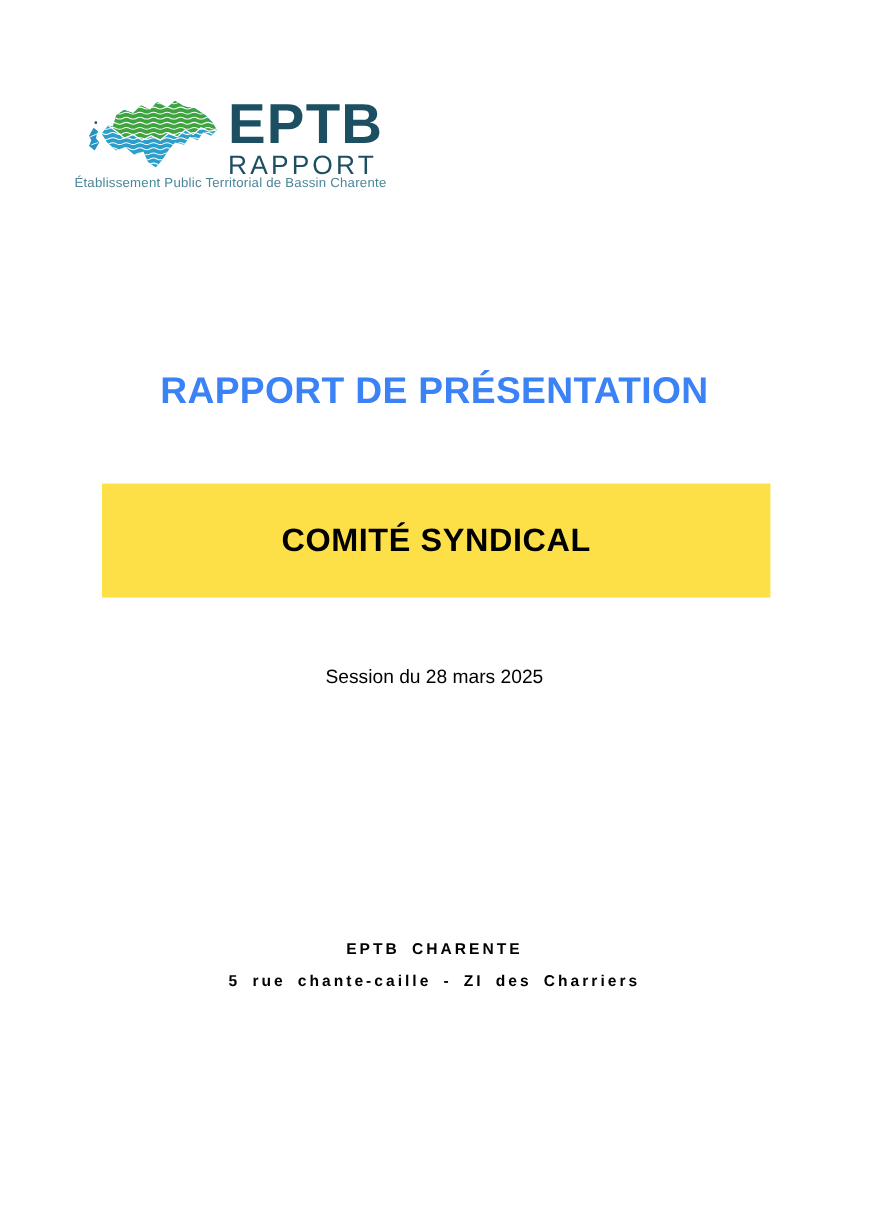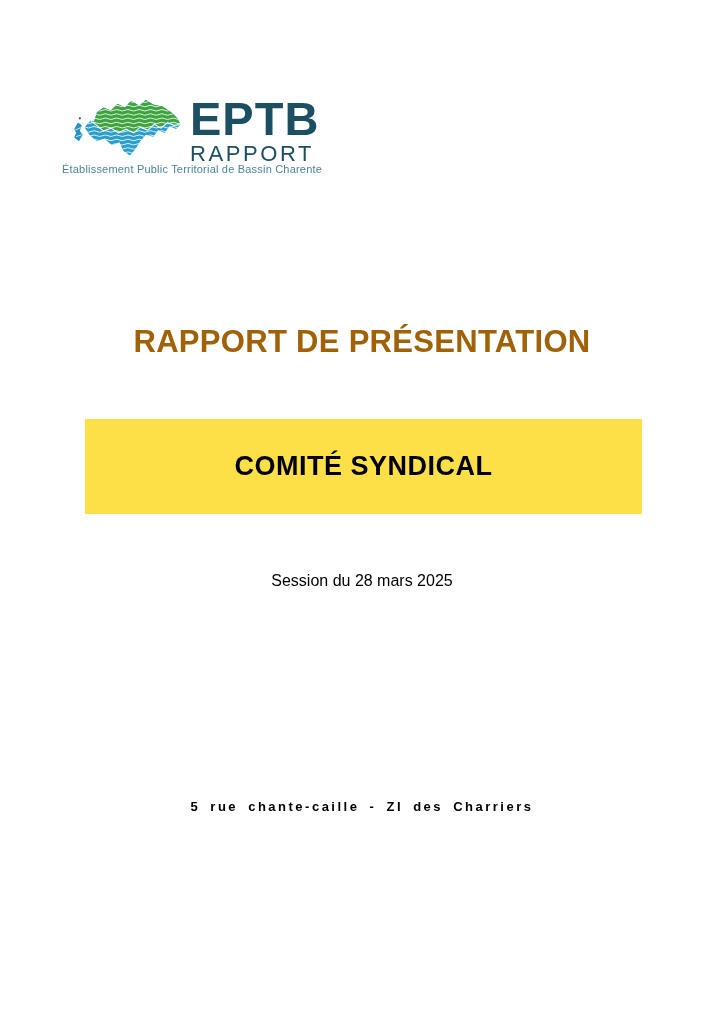--- a/index.html
+++ b/index.html
@@ -7,21 +7,21 @@
     padding: 0;
     background: #ffffff;
     font-family: "Liberation Sans", sans-serif;
   }
   .page {
     position: relative;
     width: 724px;
     height: 844px;
     background: #ffffff;
     overflow: hidden;
-    margin: 16px auto;
+    margin: 0 auto;
   }
 
   
   .logo {
     position: absolute;
     left: 62px;
     top: 80px;
     width: 280px;
     height: 84px;
   }
@@ -68,21 +68,21 @@
   
   .title {
     position: absolute;
     left: 0;
     top: 308px;
     width: 724px;
     margin: 0;
     text-align: center;
     font-size: 31px;
     font-weight: bold;
-    color: #a16207;
+    color: #3b82f6;
     letter-spacing: 0.3px;
   }
   .banner {
     position: absolute;
     left: 85px;
     top: 403px;
     width: 557px;
     height: 95px;
     background: #fde047;
     display: flex;
@@ -165,16 +165,17 @@
 
   <h1 class="title">RAPPORT DE PRÉSENTATION</h1>
 
   <div class="banner">
     <span class="banner-label">COMITÉ SYNDICAL</span>
   </div>
 
   <div class="session">Session du 28 mars 2025</div>
 
   <footer class="address">
+    <div>EPTB CHARENTE</div>
     <div>5 rue chante-caille - ZI des Charriers</div>
   </footer>
 
 </div>
 
 </body></html>

